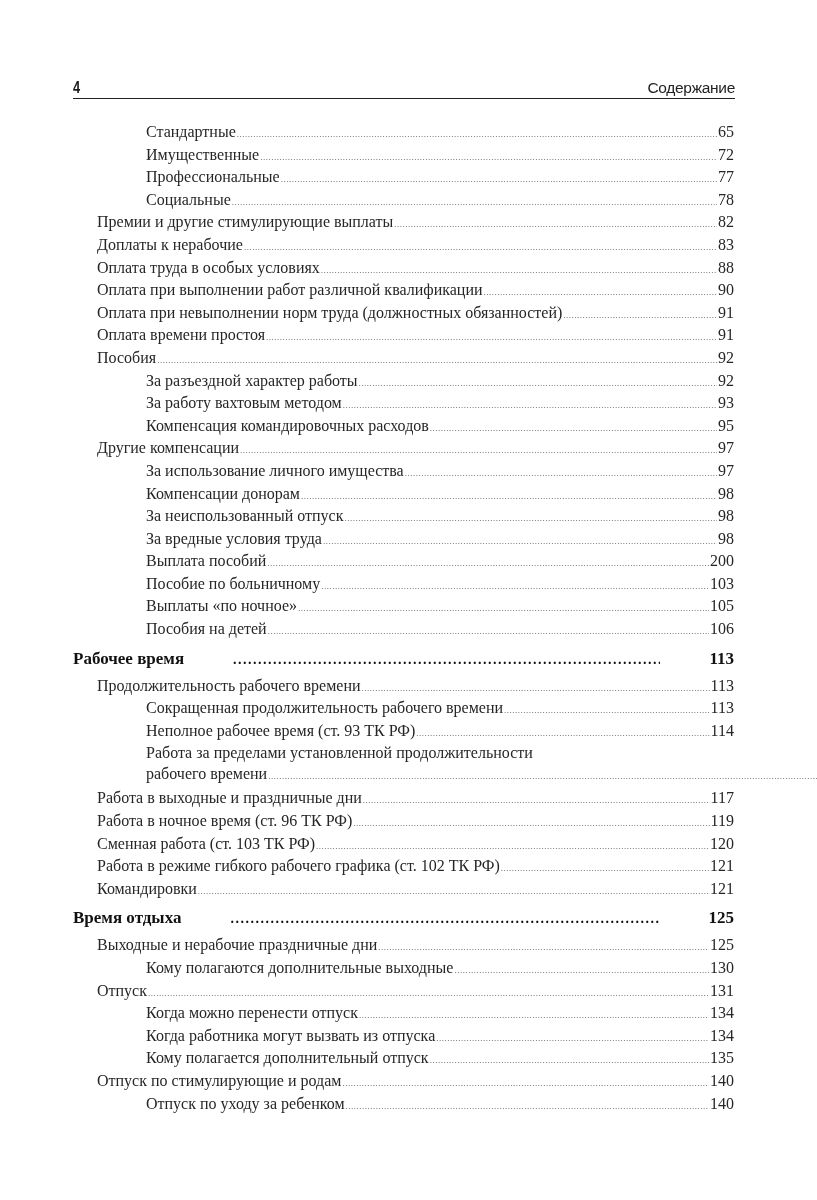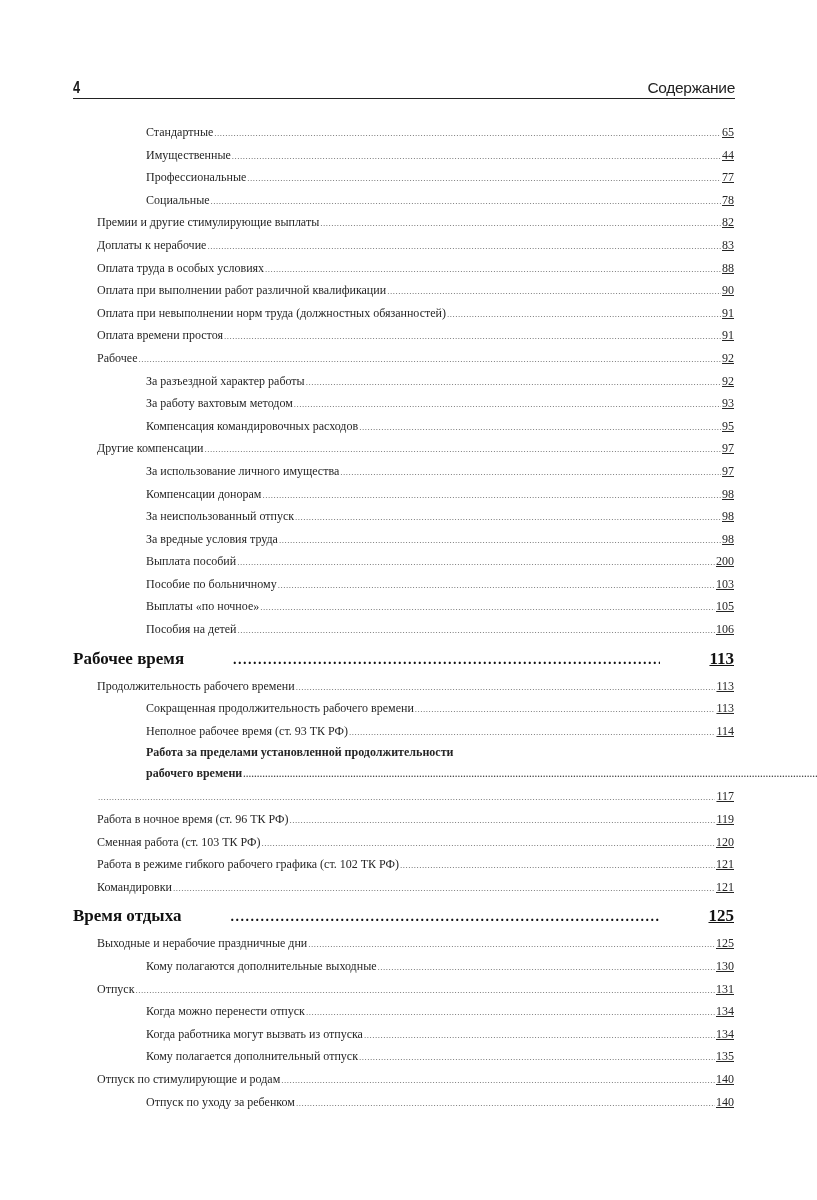--- a/index.html
+++ b/index.html
@@ -1,31 +1,31 @@
 <!DOCTYPE html>
 <html><head>
 <meta charset="utf-8">
 <style>
   html, body { margin: 0; padding: 0; background: #ffffff; }
   body { width: 817px; height: 1200px; position: relative; overflow: hidden; color: #1a1a1a; }
   .page-header { position: absolute; left: 73px; top: 76px; width: 662px; height: 22px; border-bottom: 1.3px solid #222; }
   .page-number { position: absolute; left: 0; bottom: 1px; font-family: "Liberation Sans", sans-serif; font-weight: bold; font-size: 16px; transform: scaleX(0.8); transform-origin: left bottom; }
   .running-title { position: absolute; right: 0; bottom: 1px; font-family: Liberation Sans, sans-serif; font-size: 15.5px; letter-spacing: -0.3px; color: #222; }
   .toc { position: absolute; left: 73px; top: 121px; width: 661px; font-family: "Liberation Serif", serif; }
-  .row { display: flex; align-items: baseline; height: 22.6px; font-size: 12px; line-height: 22.6px; color: #262626; }
+  .row { display: flex; align-items: baseline; height: 22.6px; font-size: 16px; line-height: 22.6px; color: #262626; }
   .row.l1 { padding-left: 24px; }
   .row.l2 { padding-left: 73px; }
   .row.head { font-weight: bold; font-size: 17px; height: 30px; line-height: 30px; color: #111; margin-top: 3px; margin-bottom: 1px; gap: 48px; }
   .row .title { white-space: nowrap; flex: 0 0 auto; }
   .row .leader { flex: 1 1 auto; overflow: hidden; white-space: nowrap; margin: 0 1px; letter-spacing: 0.5px; font-size: 9px; color: #444; }
   .row.head .leader { font-size: 14px; letter-spacing: 1.5px; color: #111; }
   .row .leader::before { content: "................................................................................................................................................................................................................................................"; }
   .row.head .leader::before { content: "....................................................................................................................................................................."; }
-  .row .page { flex: 0 0 auto; text-align: right; text-decoration: underline; }
-  .multi { height: auto; line-height: 21px; font-weight: bold; }
+  .row .page { flex: 0 0 auto; text-align: right; }
+  .multi { height: auto; line-height: 21px; }
   .multi .wrap { display: flex; flex-direction: column; flex: 1 1 auto; }
   .multi .line1 { white-space: nowrap; }
   .multi .line2 { display: flex; align-items: baseline; }
 </style>
 </head>
 <body>
 
 <div class="page-header">
   <span class="page-number">4</span>
   <span class="running-title">Содержание</span>
@@ -33,21 +33,21 @@
 
 <div class="toc">
   <div class="row l2">
       <span class="title">Стандартные</span>
       <span class="leader"></span>
       <span class="page">65</span>
     </div>
   <div class="row l2">
       <span class="title">Имущественные</span>
       <span class="leader"></span>
-      <span class="page">44</span>
+      <span class="page">72</span>
     </div>
   <div class="row l2">
       <span class="title">Профессиональные</span>
       <span class="leader"></span>
       <span class="page">77</span>
     </div>
   <div class="row l2">
       <span class="title">Социальные</span>
       <span class="leader"></span>
       <span class="page">78</span>
@@ -76,21 +76,21 @@
       <span class="title">Оплата при невыполнении норм труда (должностных обязанностей)</span>
       <span class="leader"></span>
       <span class="page">91</span>
     </div>
   <div class="row l1">
       <span class="title">Оплата времени простоя</span>
       <span class="leader"></span>
       <span class="page">91</span>
     </div>
   <div class="row l1">
-      <span class="title">Рабочее</span>
+      <span class="title">Пособия</span>
       <span class="leader"></span>
       <span class="page">92</span>
     </div>
   <div class="row l2">
       <span class="title">За разъездной характер работы</span>
       <span class="leader"></span>
       <span class="page">92</span>
     </div>
   <div class="row l2">
       <span class="title">За работу вахтовым методом</span>
@@ -172,20 +172,21 @@
   <div class="row l2 multi">
     <div class="wrap">
       <span class="line1">Работа за пределами установленной продолжительности</span>
       <div class="line2">
         <span class="title">рабочего времени</span>
           <span class="leader"></span>
       </div>
     </div>
   </div>
   <div class="row l1">
+      <span class="title">Работа в выходные и праздничные дни</span>
       <span class="leader"></span>
       <span class="page">117</span>
     </div>
   <div class="row l1">
       <span class="title">Работа в ночное время (ст. 96 ТК РФ)</span>
       <span class="leader"></span>
       <span class="page">119</span>
     </div>
   <div class="row l1">
       <span class="title">Сменная работа (ст. 103 ТК РФ)</span>

